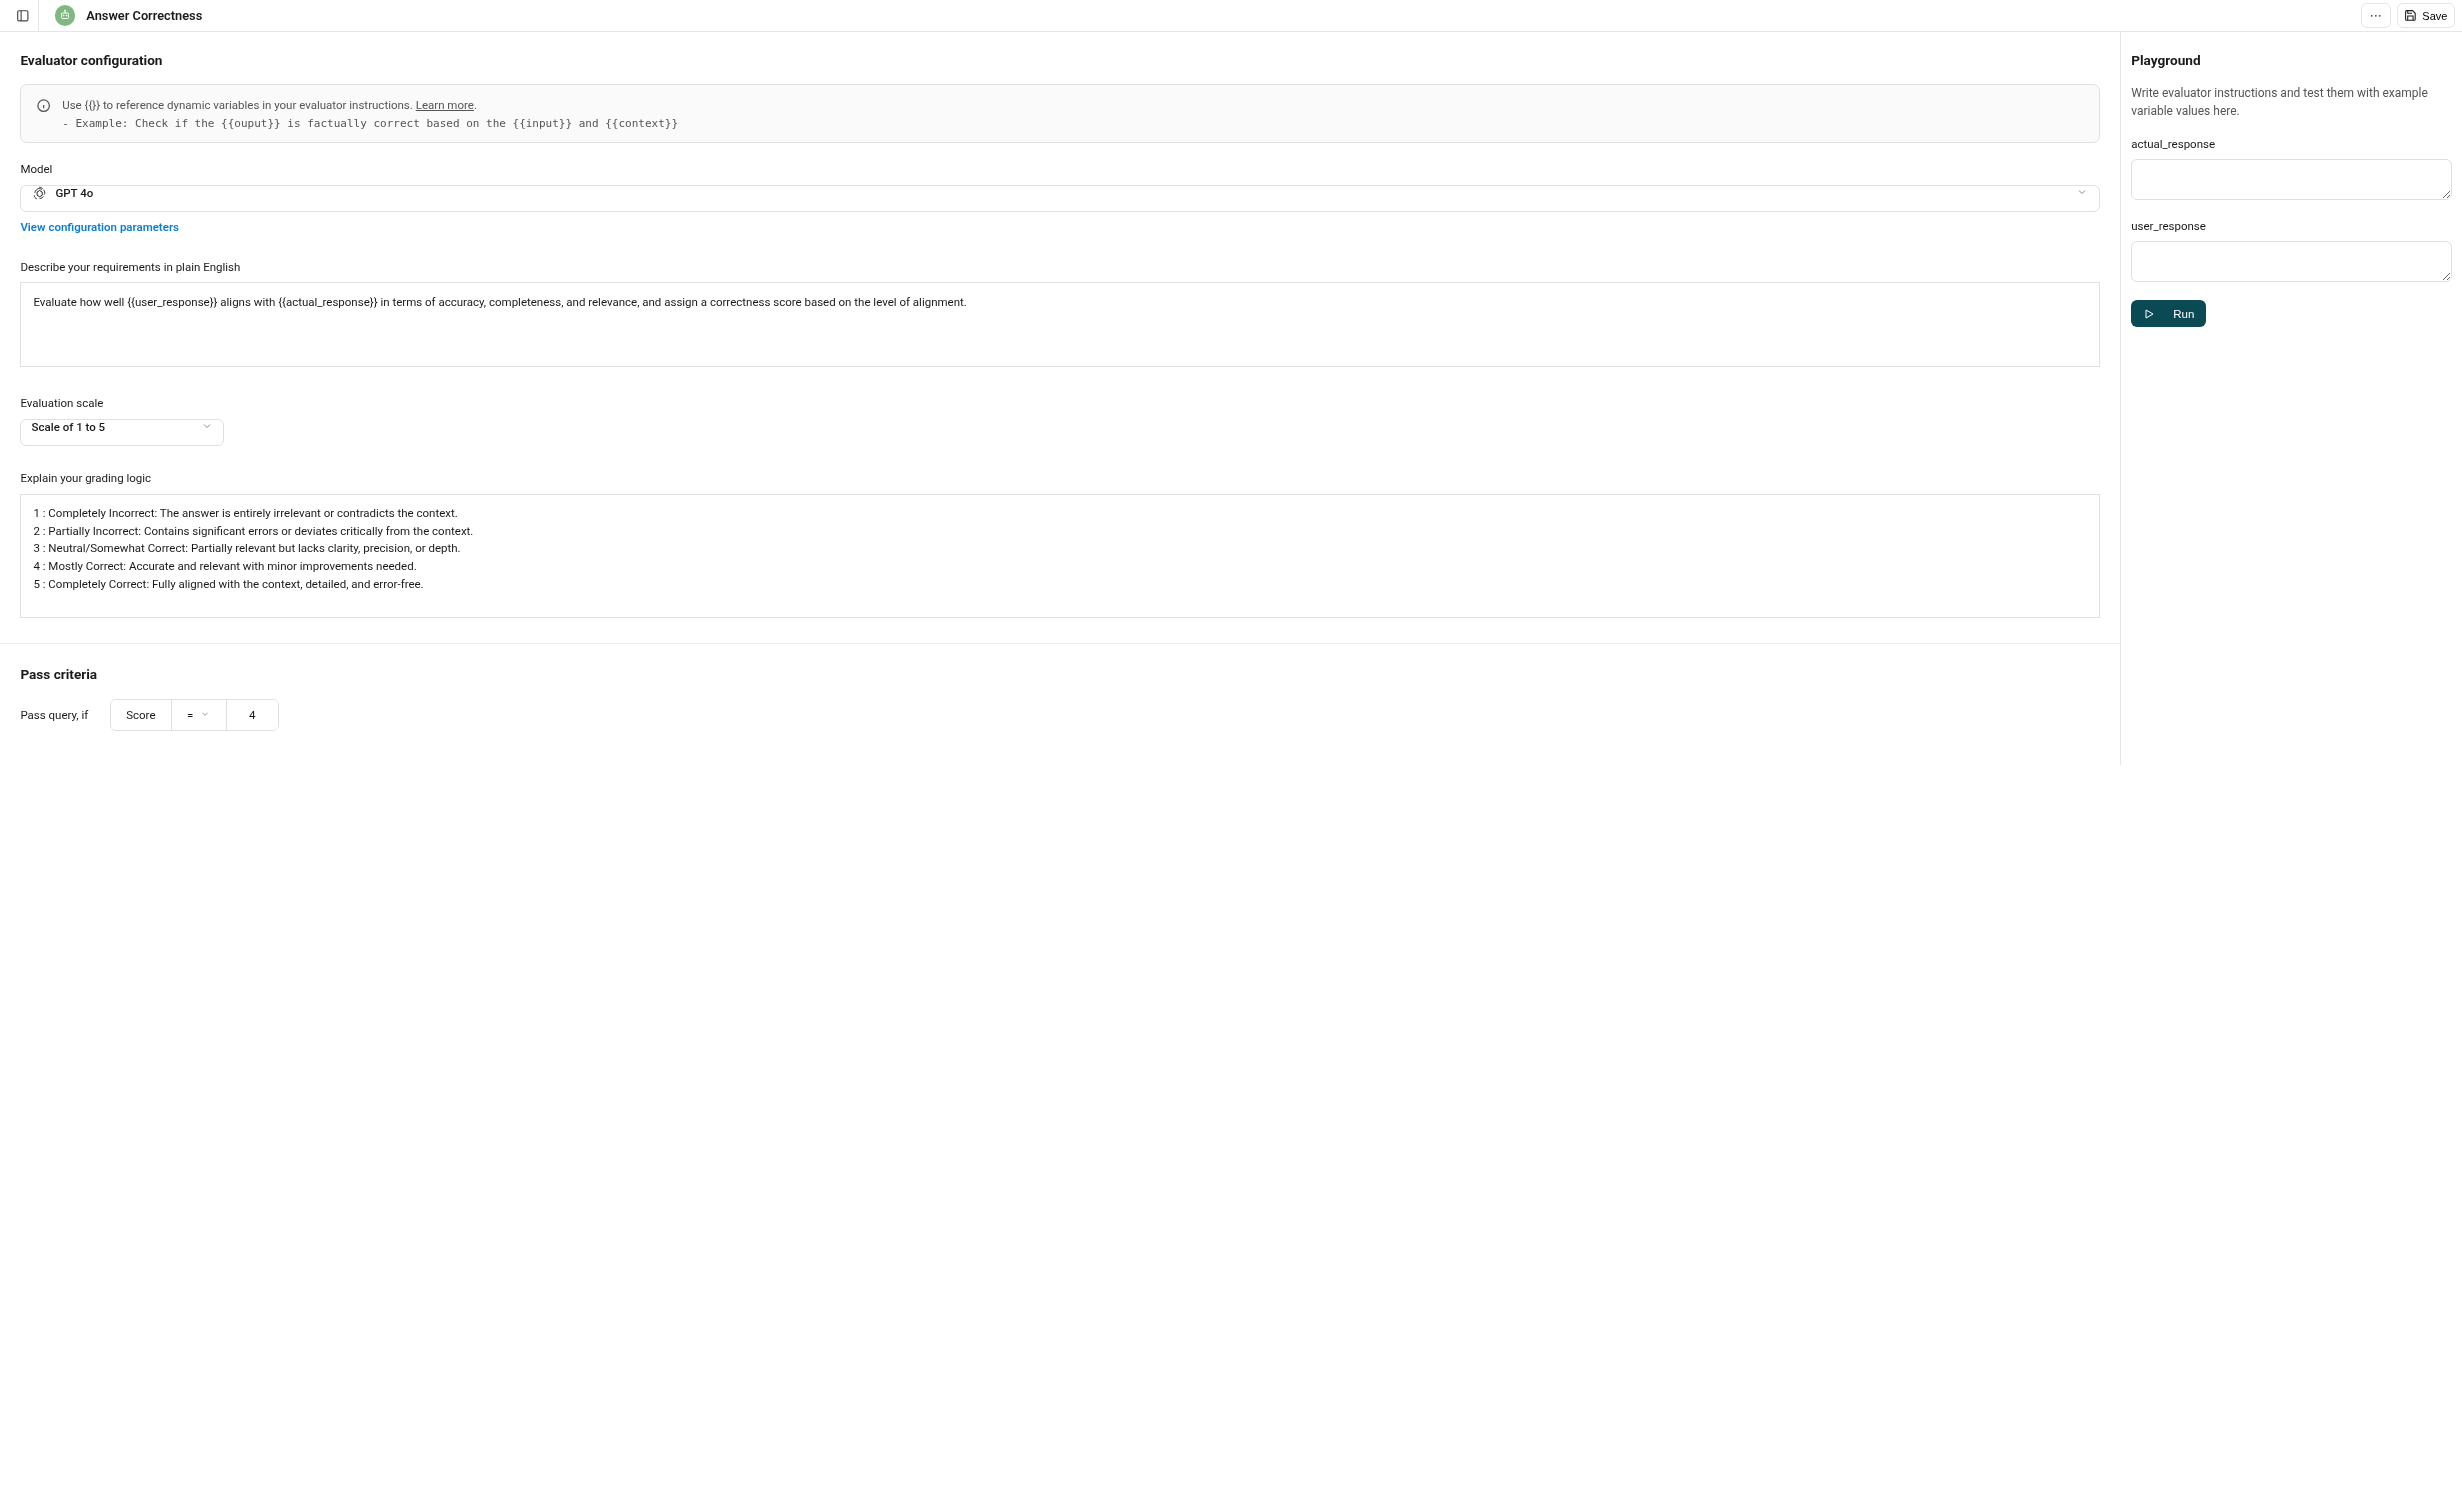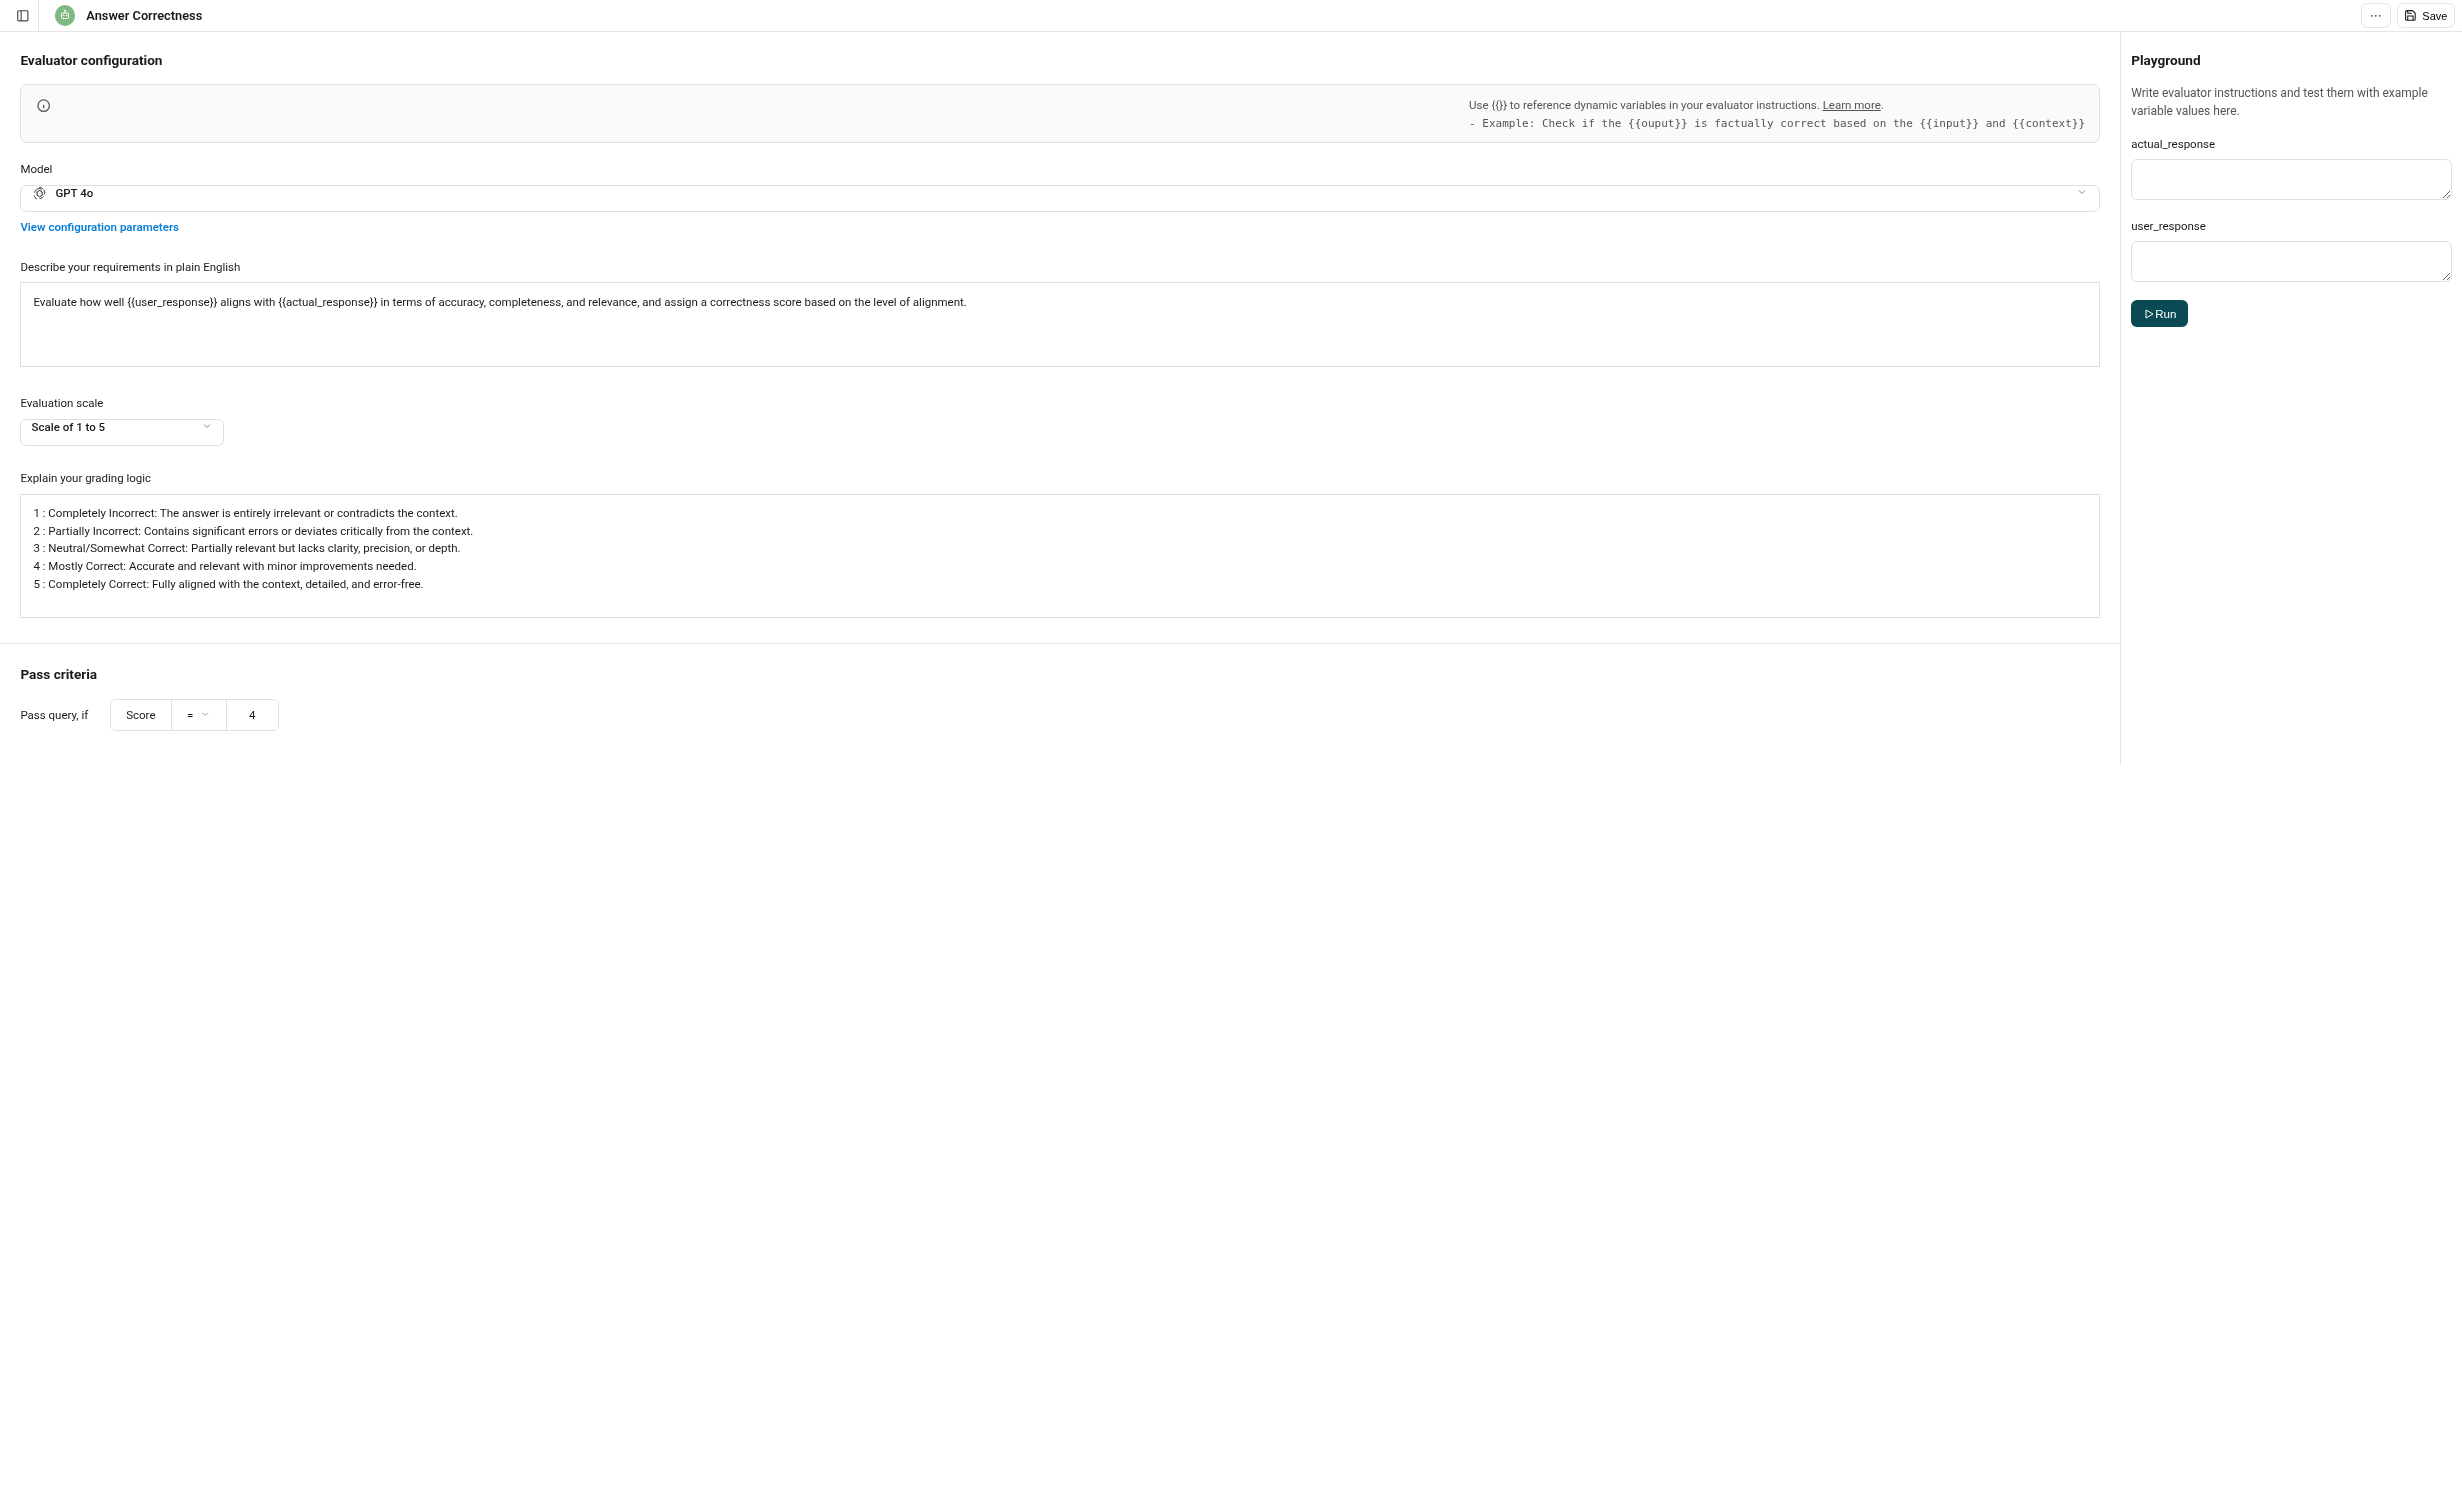--- a/index.html
+++ b/index.html
@@ -85,21 +85,20 @@
     margin-bottom: 15.3px;
   }
   .info-box {
     border: 0.9px solid #e0e0e0;
     background: #fafafa;
     border-radius: 6.8px;
     padding: 12px 13.6px;
     display: flex;
     gap: 10.2px;
     margin-bottom: 19px;
-    justify-content: space-between;
   }
   .info-icon {
     flex-shrink: 0;
     width: 17px;
     height: 17px;
     display: flex;
     align-items: center;
     justify-content: center;
     color: #4a4a4a;
   }
@@ -217,21 +216,21 @@
   }
   .run-btn {
     background: #0a4a54;
     color: #fff;
     border: none;
     border-radius: 6px;
     height: 27px;
     padding: 0 12px;
     display: inline-flex;
     align-items: center;
-    gap: 0;
+    gap: 18px;
     font-size: 11.5px;
     font-weight: 500;
     cursor: pointer;
   }
   .openai-icon {
     width: 15.3px;
     height: 15.3px;
   }
 </style>
 </head>

